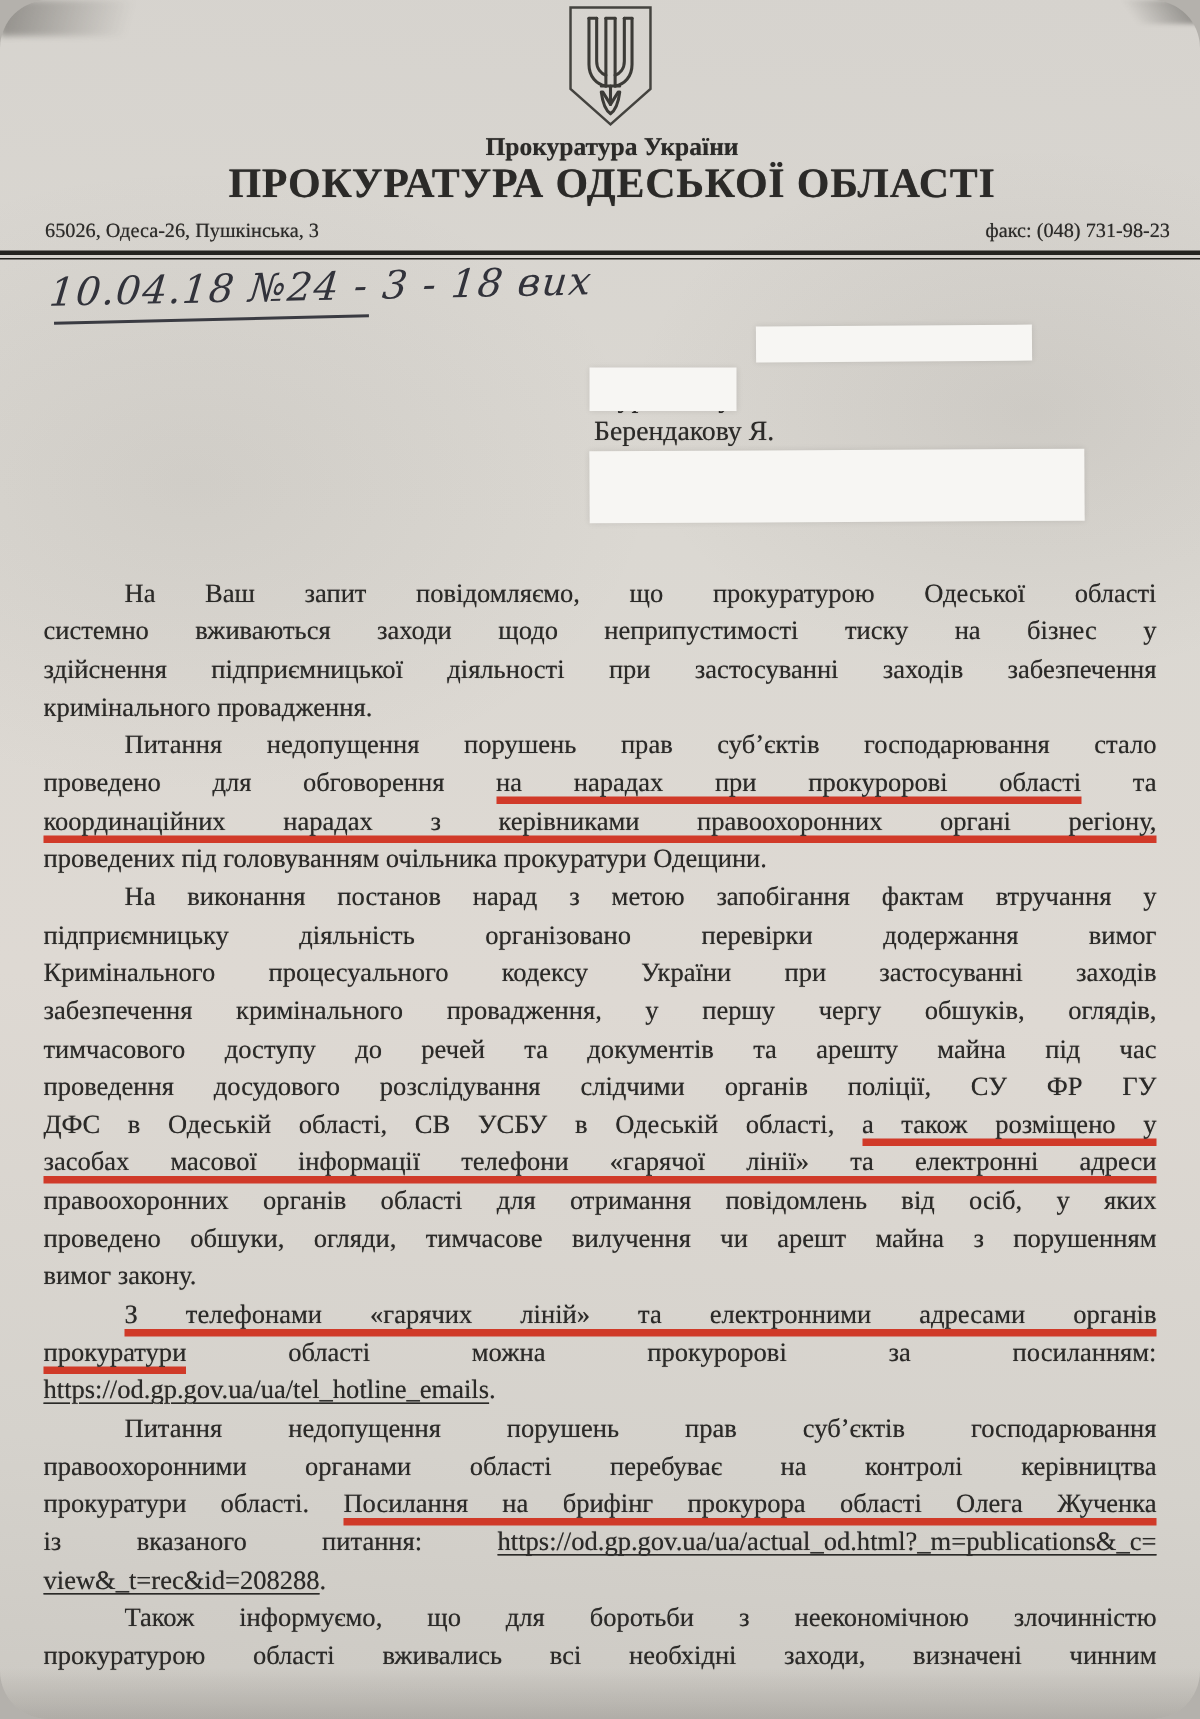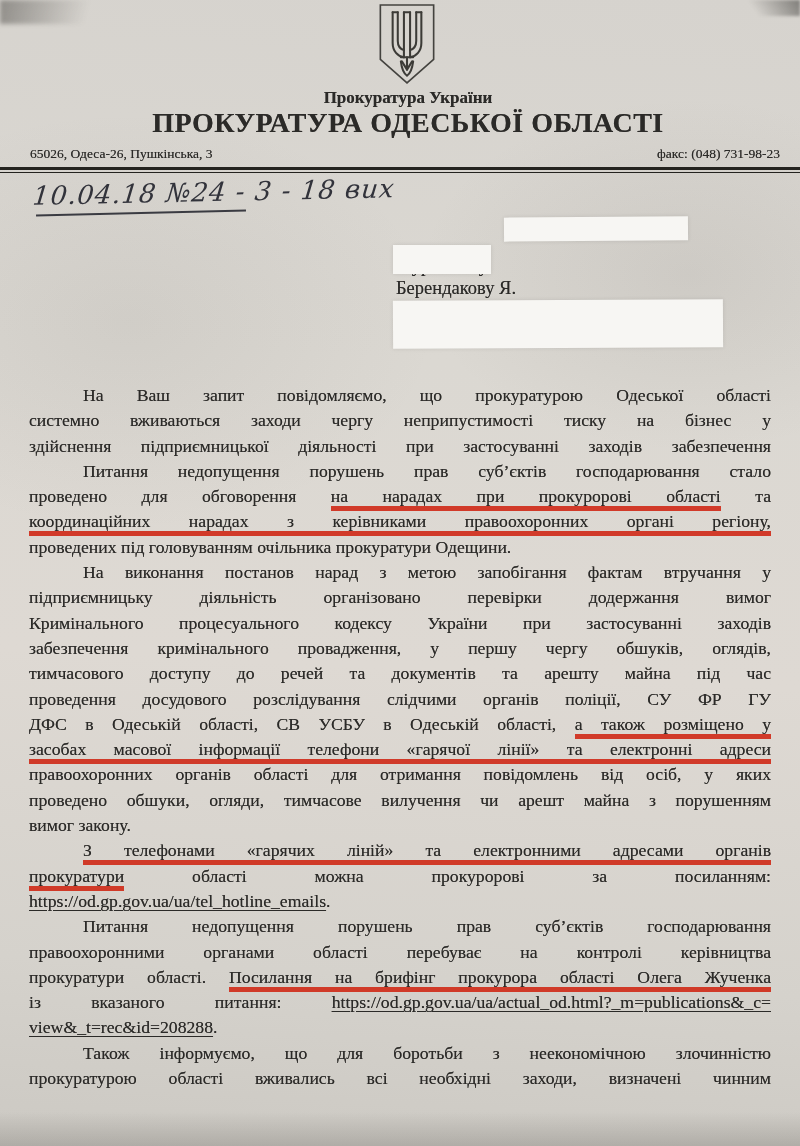--- a/index.html
+++ b/index.html
@@ -4,20 +4,21 @@
 <style>
   html,body{margin:0;padding:0;background:#b4b1ac;}
   .paper{
     position:relative;width:800px;height:1146px;overflow:hidden;
     font-family:"Liberation Serif",serif;color:#2b2a28;
     background:
       radial-gradient(55% 26% at 16% 28%, rgba(118,114,108,0.10), transparent 70%),
       radial-gradient(48% 22% at 86% 24%, rgba(118,114,108,0.12), transparent 70%),
       linear-gradient(183deg,#d6d3ce 0%,#dbd8d2 32%,#ded9d3 58%,#d5d2cc 84%,#ccc9c3 100%);
     text-shadow:0 0 .5px rgba(43,41,38,.65);
+    border-radius:32px;
   }
   .edge-tl{position:absolute;left:0;top:0;width:140px;height:24px;
     background:linear-gradient(105deg,rgba(58,56,52,.45),rgba(58,56,52,0) 62%);filter:blur(2px);}
   .edge-tr{position:absolute;right:0;top:0;width:70px;height:16px;
     background:linear-gradient(235deg,rgba(40,39,36,.5),rgba(40,39,36,0) 65%);filter:blur(1.5px);}
   .edge-bottom{position:absolute;left:0;right:0;bottom:0;height:34px;
     background:linear-gradient(to bottom,transparent,rgba(92,89,84,.26));}
   
   .emblem{position:absolute;left:376px;top:4px;}
   .org-national{position:absolute;top:88px;left:0;width:816px;text-align:center;
@@ -100,22 +101,23 @@
   <div class="addressee">
     <div class="addr-l1">Журналісту</div>
     <div class="redaction red-1"></div>
     <div class="redaction red-2"></div>
     <div class="addr-l2">Берендакову Я.</div>
     <div class="redaction red-3"></div>
   </div>
 
   <div class="body" id="letter-body">
       <div class="line just ind"><span class="seg">На Ваш запит повідомляємо, що прокуратурою Одеської області</span></div>
-      <div class="line just"><span class="seg">системно вживаються заходи чергу неприпустимості тиску на бізнес у</span></div>
+      <div class="line just"><span class="seg">системно вживаються заходи щодо неприпустимості тиску на бізнес у</span></div>
       <div class="line just"><span class="seg">здійснення підприємницької діяльності при застосуванні заходів забезпечення</span></div>
+      <div class="line"><span class="seg">кримінального провадження.</span></div>
       <div class="line just ind"><span class="seg">Питання недопущення порушень прав суб’єктів господарювання стало</span></div>
       <div class="line just"><span class="seg">проведено для обговорення </span><span class="seg ru">на нарадах при прокуророві області</span><span class="seg"> та</span></div>
       <div class="line just"><span class="seg ru">координаційних нарадах з керівниками правоохоронних органі регіону,</span></div>
       <div class="line"><span class="seg">проведених під головуванням очільника прокуратури Одещини.</span></div>
       <div class="line just ind"><span class="seg">На виконання постанов нарад з метою запобігання фактам втручання у</span></div>
       <div class="line just"><span class="seg">підприємницьку діяльність організовано перевірки додержання вимог</span></div>
       <div class="line just"><span class="seg">Кримінального процесуального кодексу України при застосуванні заходів</span></div>
       <div class="line just"><span class="seg">забезпечення кримінального провадження, у першу чергу обшуків, оглядів,</span></div>
       <div class="line just"><span class="seg">тимчасового доступу до речей та документів та арешту майна під час</span></div>
       <div class="line just"><span class="seg">проведення досудового розслідування слідчими органів поліції, СУ ФР ГУ</span></div>

